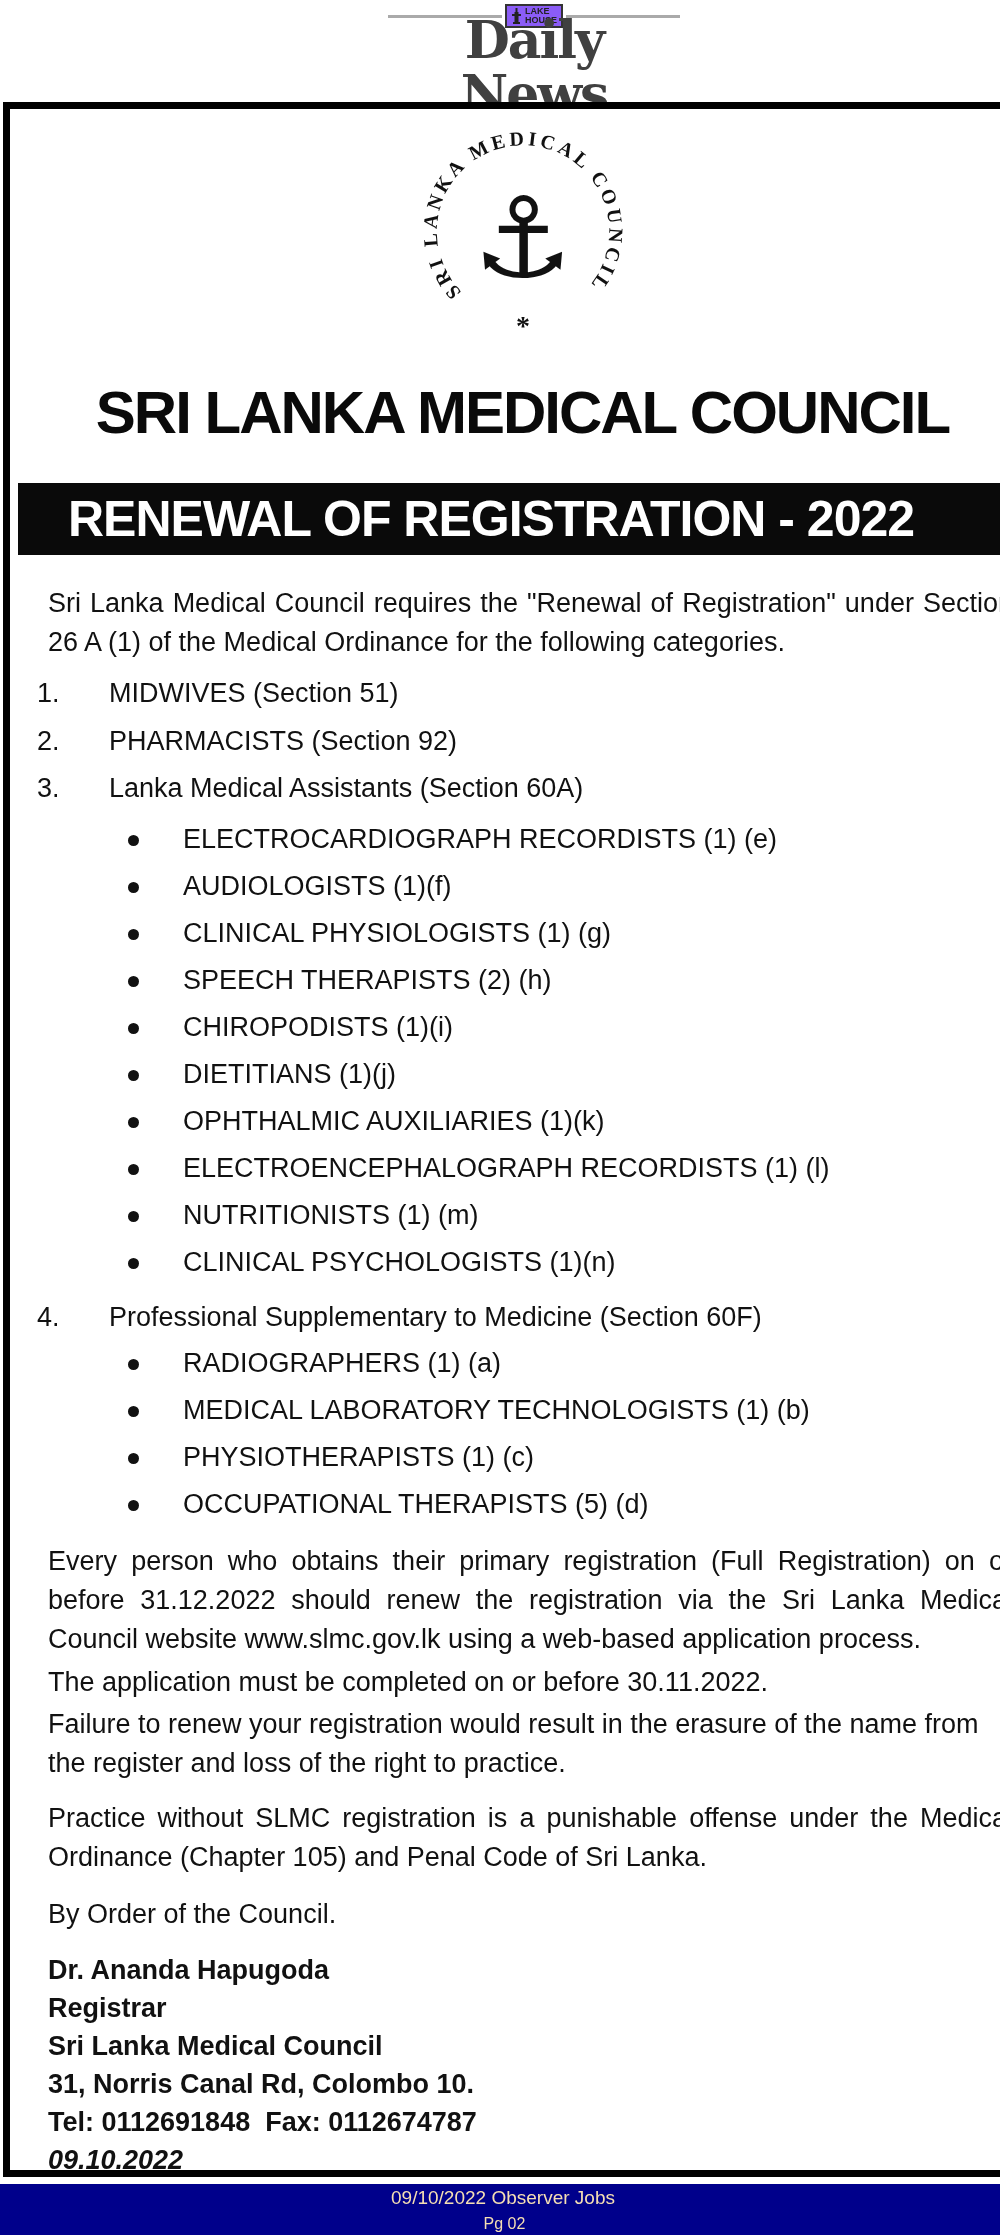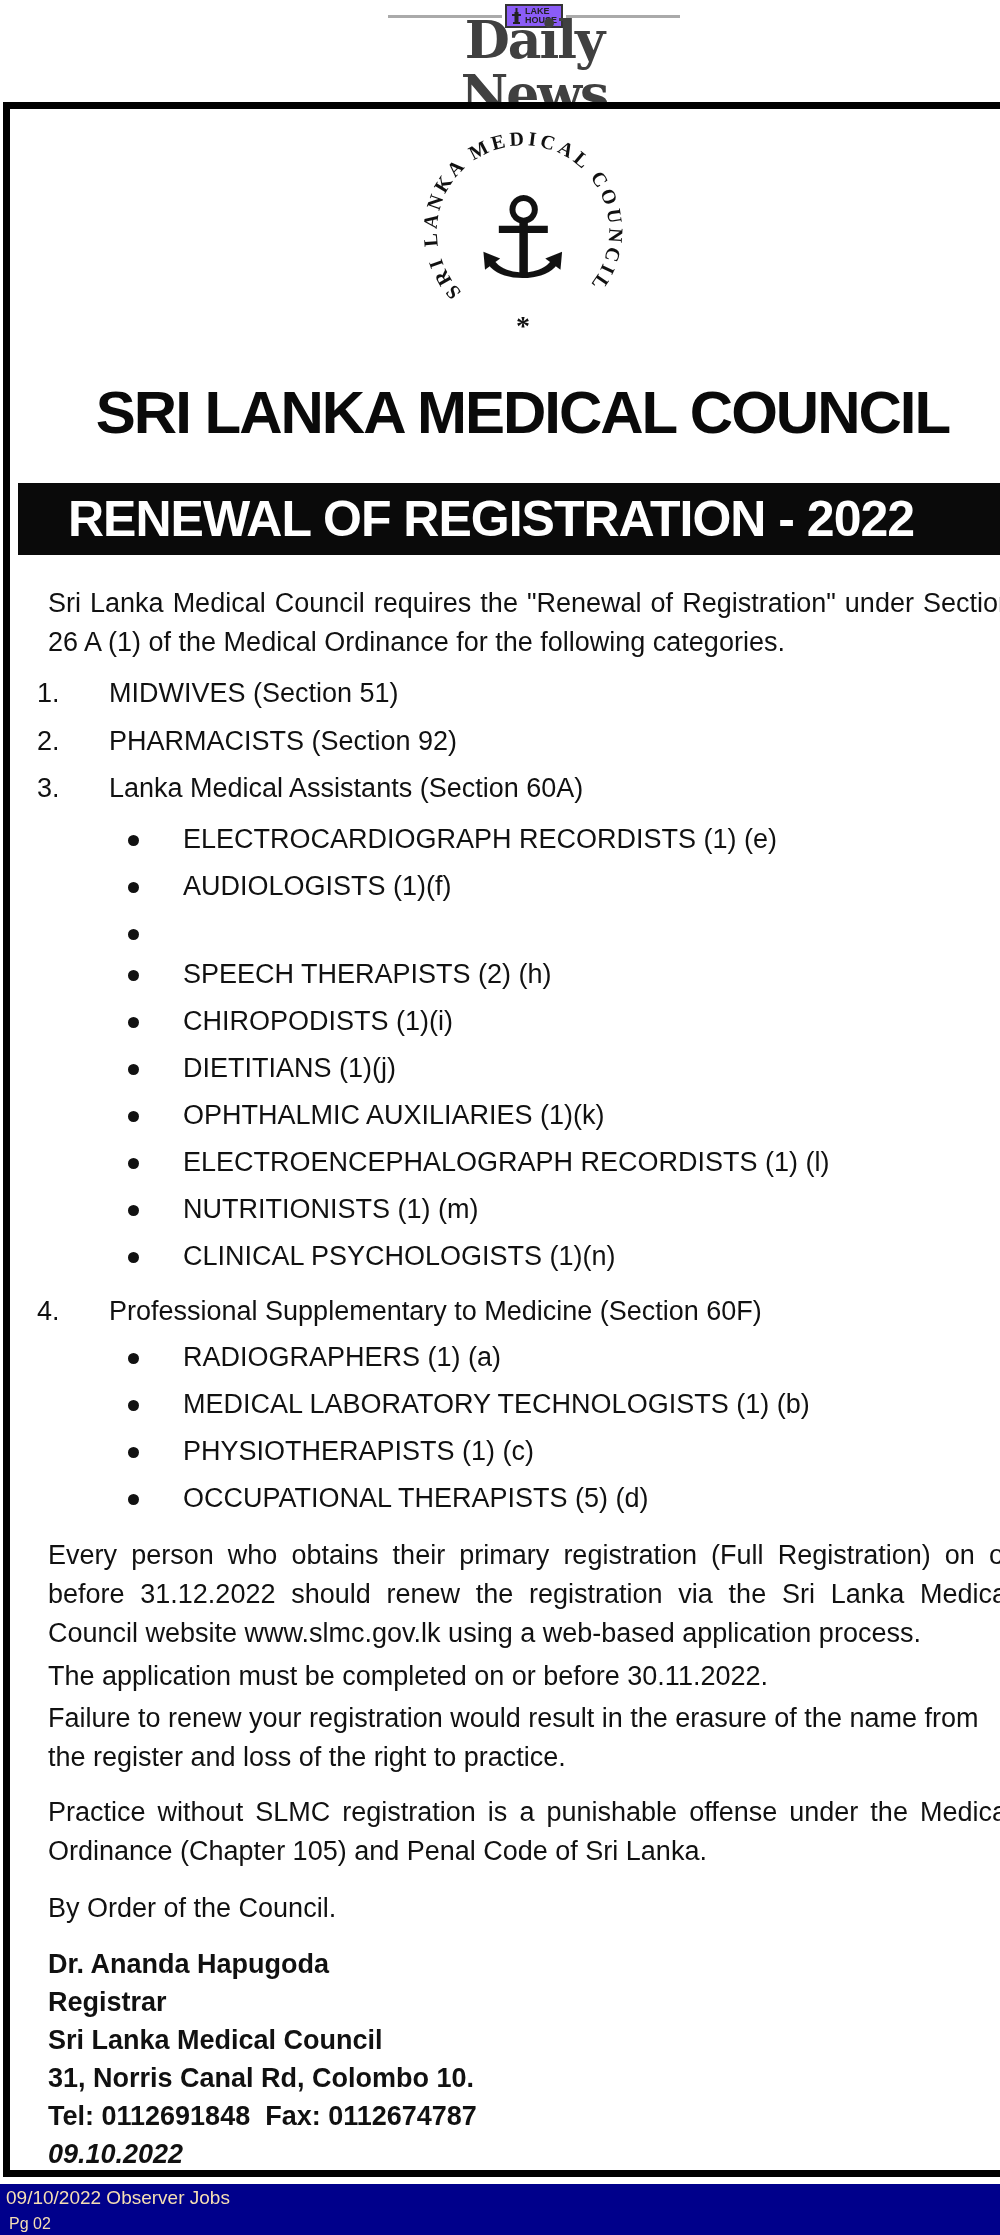--- a/index.html
+++ b/index.html
@@ -111,20 +111,21 @@
   <div class="bullet-row" style="margin-top:26px;">
     <span class="bullet-dot"></span>
     <span class="bullet-label">ELECTROCARDIOGRAPH RECORDISTS (1) (e)</span>
   </div>
   <div class="bullet-row" style="margin-top:22px;">
     <span class="bullet-dot"></span>
     <span class="bullet-label">AUDIOLOGISTS (1)(f)</span>
   </div>
   <div class="bullet-row" style="margin-top:22px;">
     <span class="bullet-dot"></span>
+    <span class="bullet-label">CLINICAL PHYSIOLOGISTS (1) (g)</span>
   </div>
   <div class="bullet-row" style="margin-top:22px;">
     <span class="bullet-dot"></span>
     <span class="bullet-label">SPEECH THERAPISTS (2) (h)</span>
   </div>
   <div class="bullet-row" style="margin-top:22px;">
     <span class="bullet-dot"></span>
     <span class="bullet-label">CHIROPODISTS (1)(i)</span>
   </div>
   <div class="bullet-row" style="margin-top:22px;">
@@ -179,16 +180,16 @@
   <div style="margin-top:17px;">
     <div class="sig">Dr. Ananda Hapugoda</div>
     <div class="sig">Registrar</div>
     <div class="sig">Sri Lanka Medical Council</div>
     <div class="sig">31, Norris Canal Rd, Colombo 10.</div>
     <div class="sig">Tel: 0112691848  Fax: 0112674787</div>
     <div class="sig italic">09.10.2022</div>
   </div>
 </div>
 
-<div class="footer-bar" style="background: rgb(0, 0, 139); color: rgb(245, 222, 179);">
+<div class="footer-bar" style="background: rgb(0, 0, 139); color: rgb(245, 222, 179); text-align: center;">
   <div class="footer-line1">09/10/2022 Observer Jobs</div>
   <div class="footer-line2">Pg 02</div>
 </div>
 
 </body></html>

